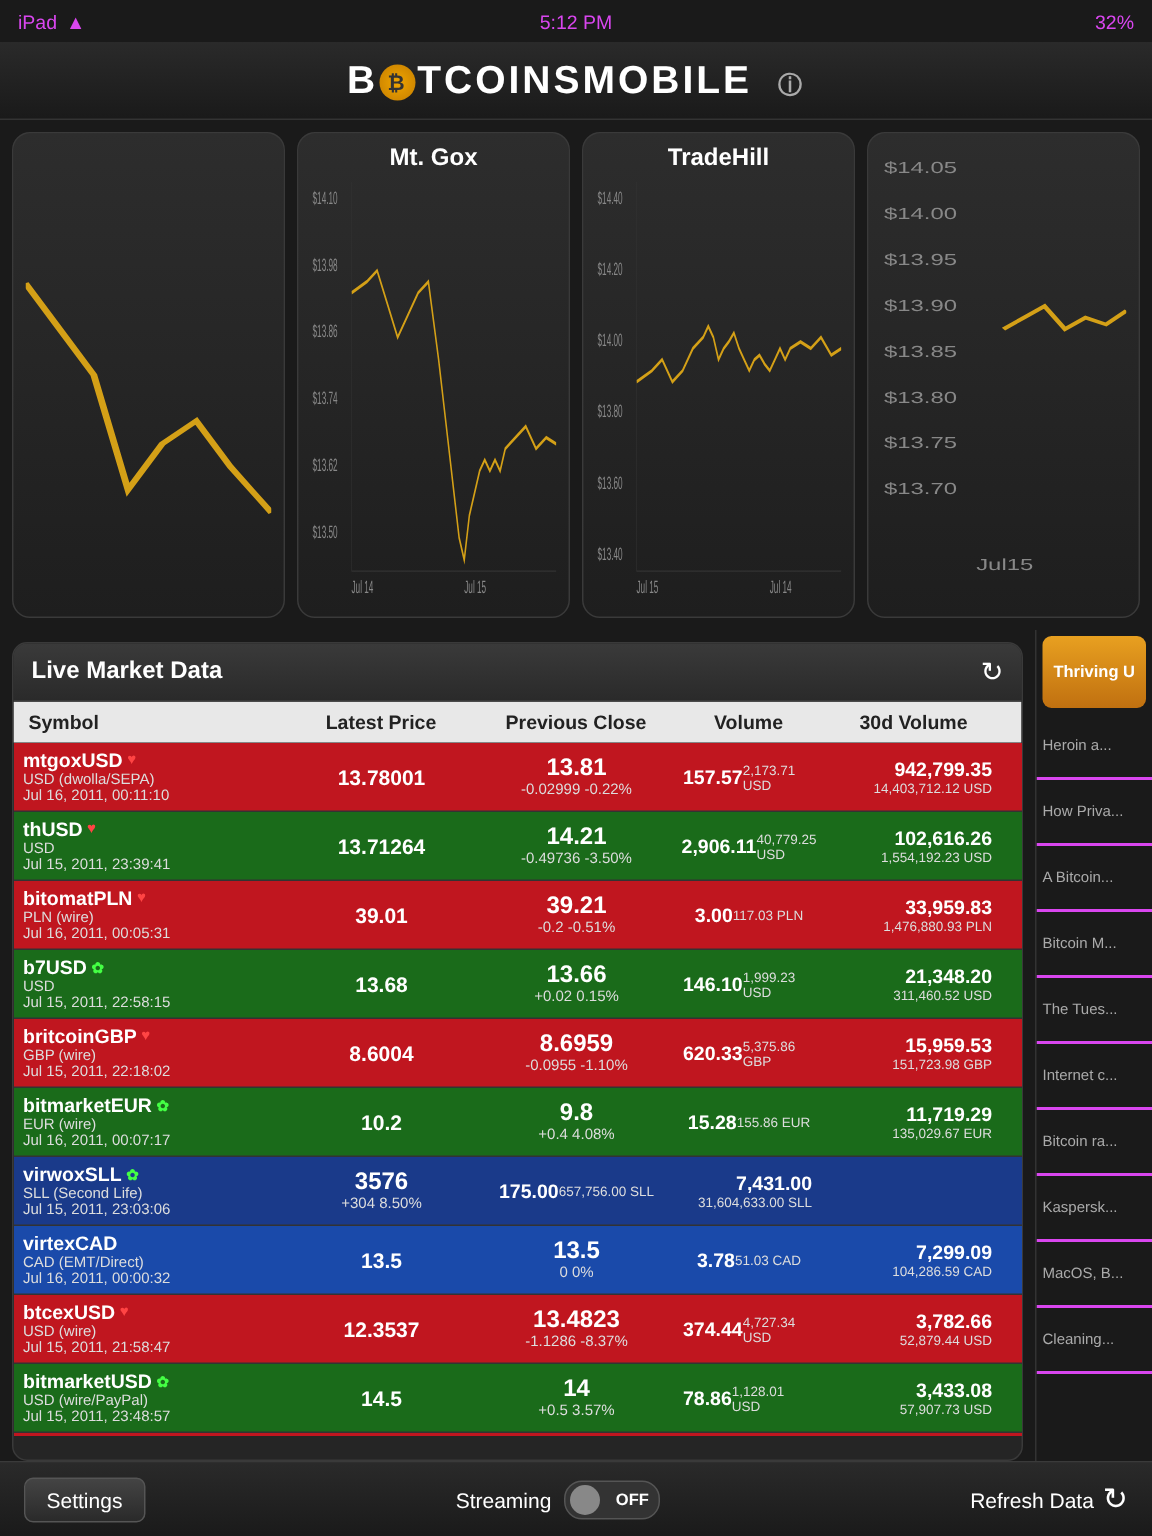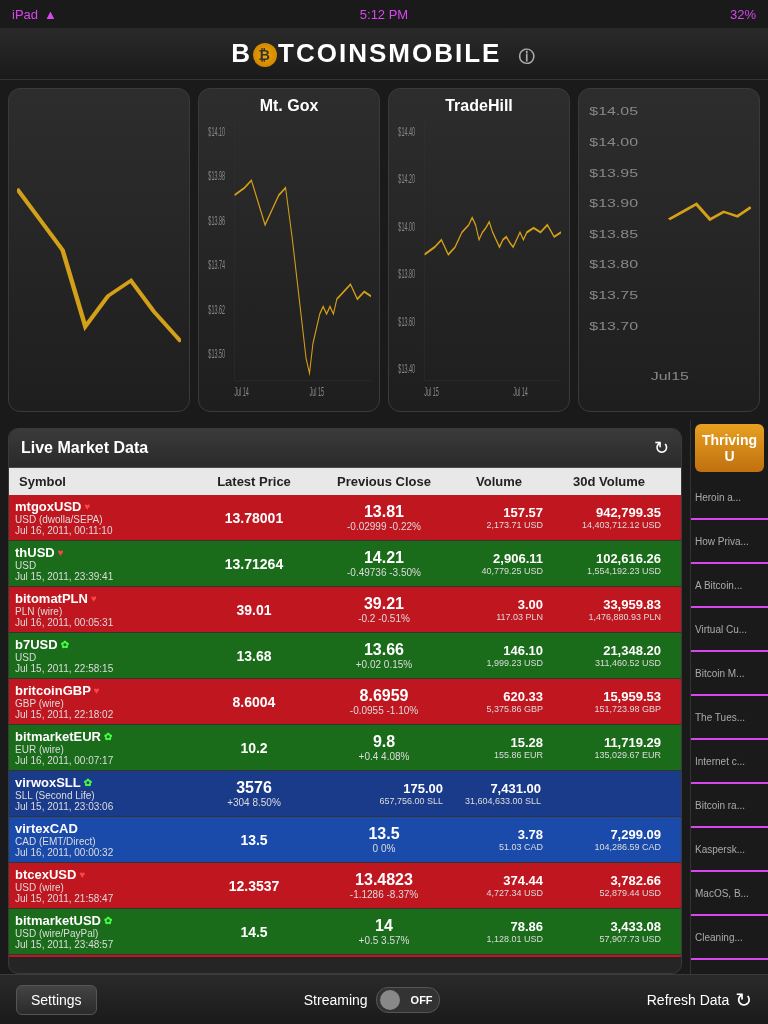--- a/index.html
+++ b/index.html
@@ -204,23 +204,23 @@
       display: flex;
       flex-direction: column;
       justify-content: center;
       align-items: center;
     }
     .market-row .cell.prev-cell .main-val { font-size: 16px; font-weight: 600; }
     .market-row .cell.prev-cell .sub-val { font-size: 10px; color: #ddd; }
 
     .market-row .cell.vol-cell {
       display: flex;
-      flex-direction: column;
+      flex-direction: row;
       justify-content: center;
-      align-items: flex-end;
+      align-items: center;
     }
     .market-row .cell.vol-cell .main-val { font-size: 13px; font-weight: 600; }
     .market-row .cell.vol-cell .sub-val { font-size: 9px; color: #ddd; }
 
     .market-row .cell.vol30-cell {
       display: flex;
       flex-direction: column;
       justify-content: center;
       align-items: flex-end;
       padding-right: 8px;
@@ -247,21 +247,21 @@
       flex-direction: column;
       overflow: hidden;
     }
 
     .sidebar-item-thriving {
       background: linear-gradient(180deg, #e8a020, #c07010);
       padding: 8px 4px;
       margin: 4px;
       border-radius: 6px;
       color: white;
-      font-size: 14px;
+      font-size: 11px;
       font-weight: bold;
       text-align: center;
       cursor: pointer;
       min-height: 48px;
       display: flex;
       align-items: center;
       justify-content: center;
     }
     .sidebar-item {
       padding: 8px 4px;
@@ -694,21 +694,20 @@
     </div>
         </div>
     </div>
   </div>
 
   <div id="right-sidebar">
   <div class="sidebar-item-thriving">Thriving U</div>
       <div class="sidebar-item">Heroin a...</div>
       <div class="sidebar-item">How Priva...</div>
       <div class="sidebar-item">A Bitcoin...</div>
-      <div class="sidebar-item">Virtual Cu...</div>
       <div class="sidebar-item">Bitcoin M...</div>
       <div class="sidebar-item">The Tues...</div>
       <div class="sidebar-item">Internet c...</div>
       <div class="sidebar-item">Bitcoin ra...</div>
       <div class="sidebar-item">Kaspersk...</div>
       <div class="sidebar-item">MacOS, B...</div>
       <div class="sidebar-item">Cleaning...</div>
     </div>
 </div>
 

